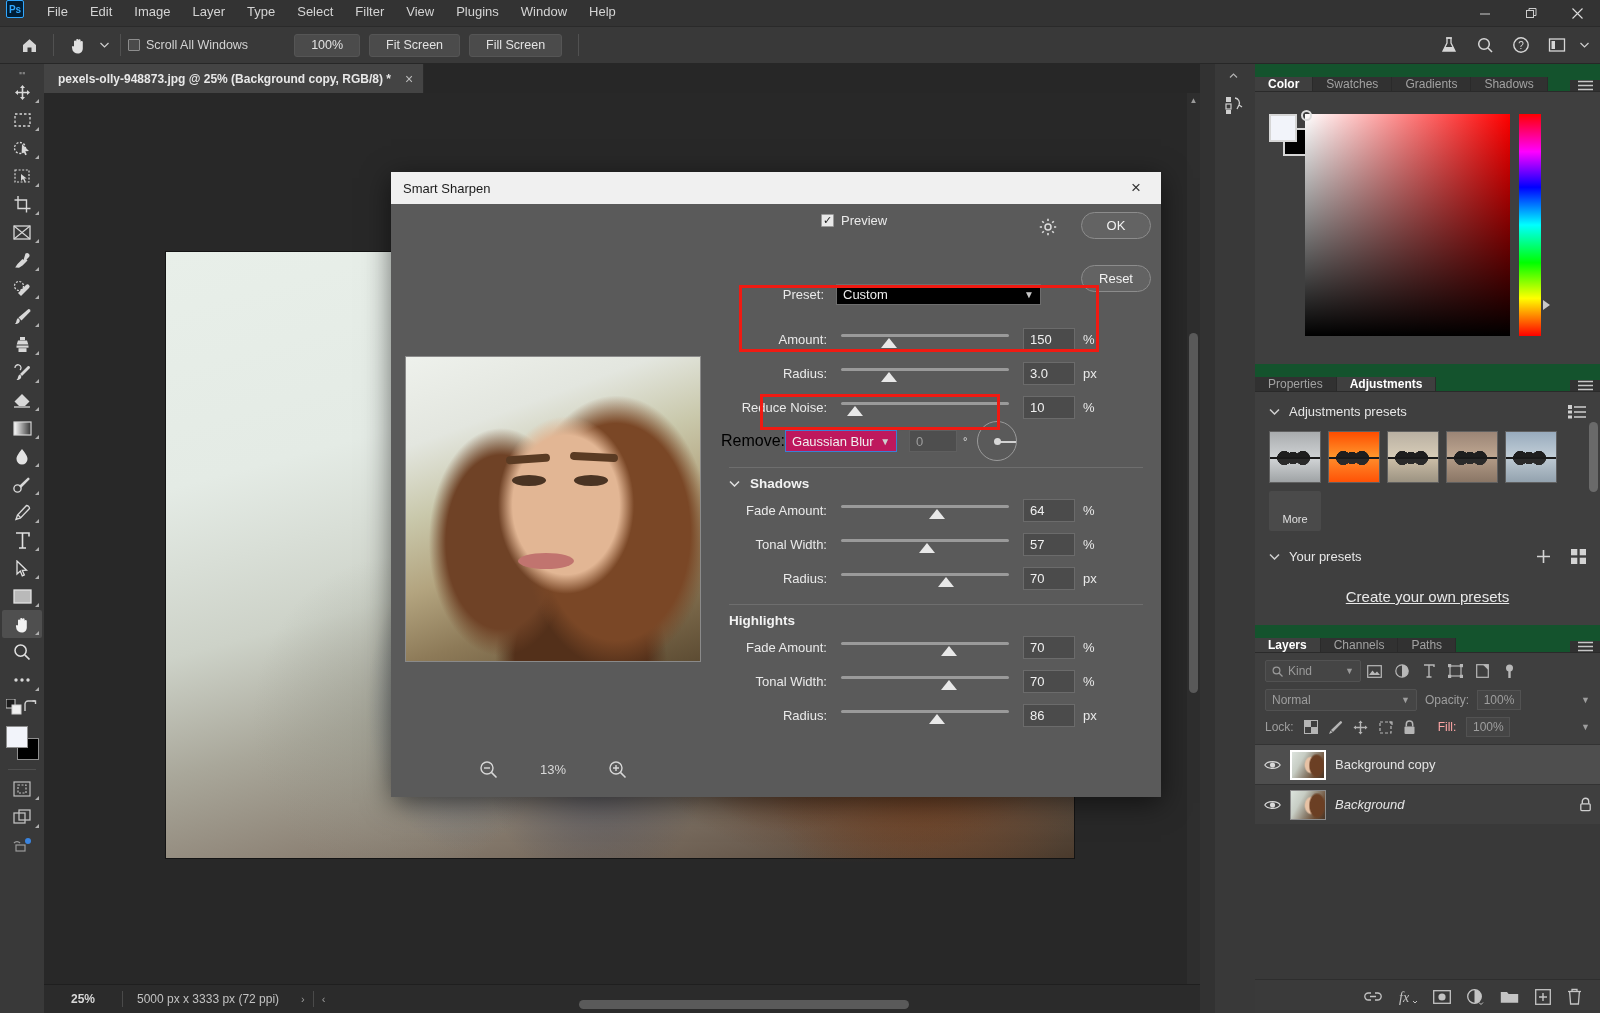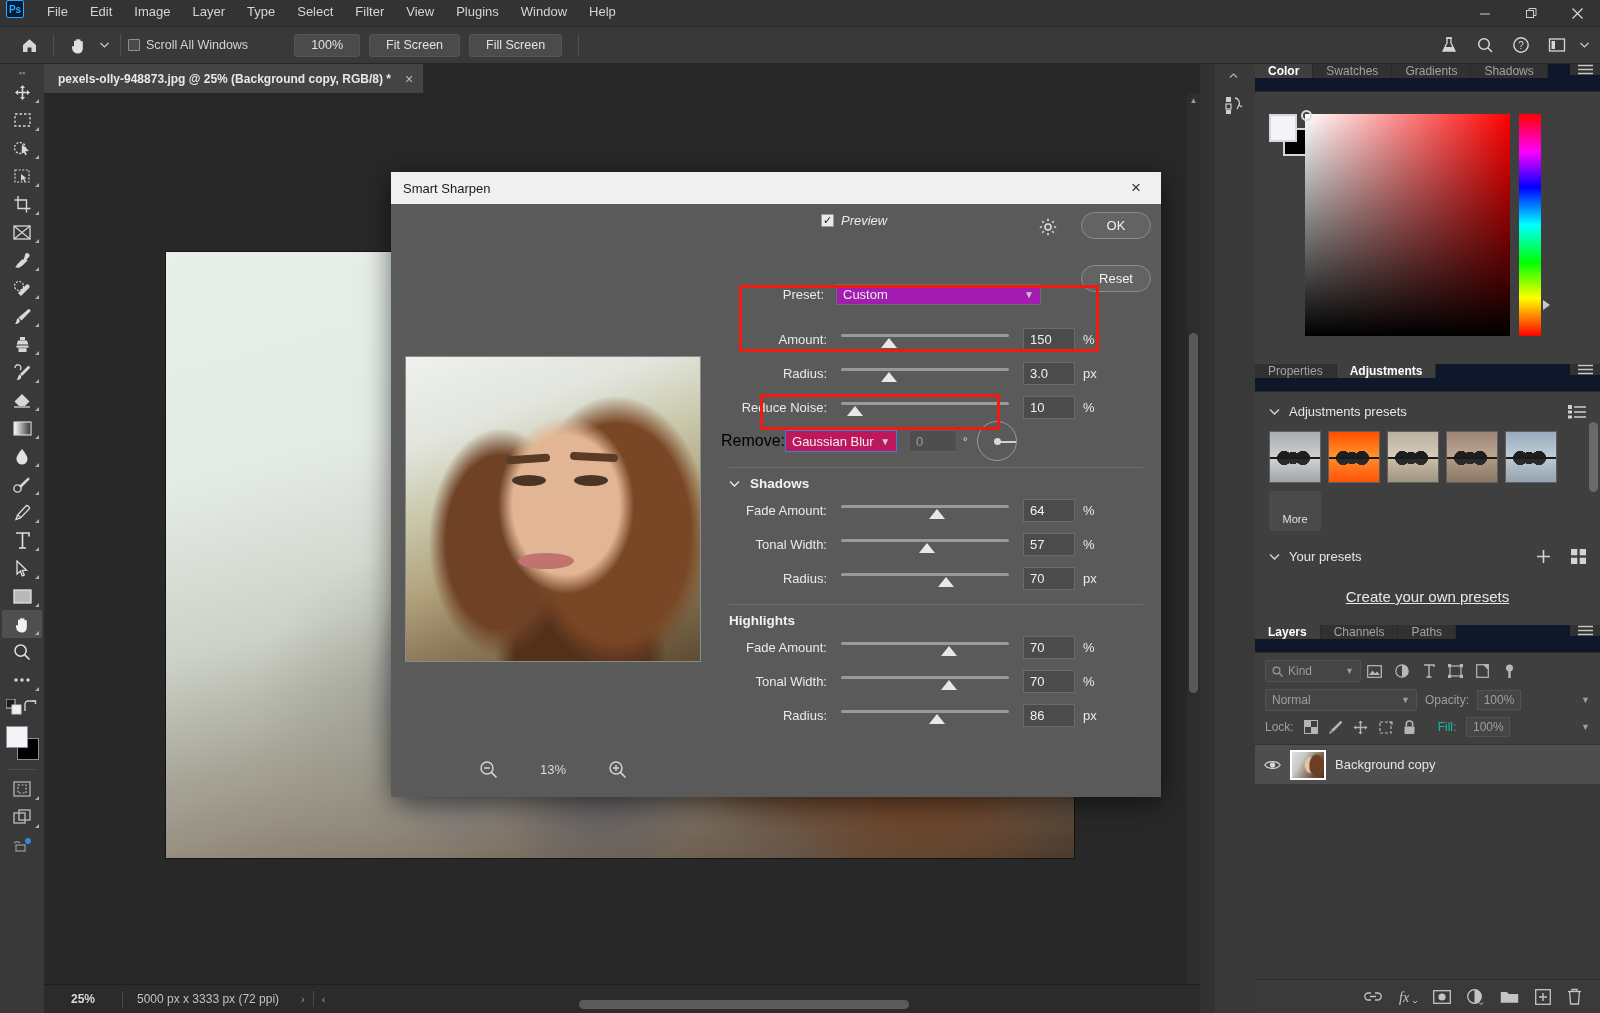--- a/index.html
+++ b/index.html
@@ -134,21 +134,21 @@
     background: #393939;
   }
   .cc-top { height: 24px; display:flex; align-items:center; justify-content:center; color:#b2b2b2; font-size:11px; }
   .cc-icon { width: 40px; height: 34px; display:flex; align-items:center; justify-content:center; color:#cfcfcf; }
 
   .right-dock {
     position: absolute; top: 64px; left: 1255px; width: 345px; height: 949px;
     background: #393939;
   }
   .panel-tabs {
-    display: flex; height: 28px; background: #0f172a; align-items: flex-start;
+    display: flex; height: 28px; background: #14532d; align-items: flex-end;
     border-bottom: 1px solid #2a2a2a;
   }
   .ptab {
     padding: 0 13px; display: flex; align-items: center; font-size: 12px; color: #a2a2a2;
     background: #313131; border-right: 1px solid #2a2a2a;
   }
   .ptab.sel { background: #3f3f3f; color: #ffffff; font-weight: bold; }
   .ptab-fill { flex: 1; background: #313131; }
   .ptab-menu {
     width: 30px; display:flex; align-items:center; justify-content:center;
@@ -217,21 +217,21 @@
     display:flex;align-items:center;padding:0 6px; font-size:12px; color:#9e9e9e;
   }
   .opacity-lbl { font-size:12px; color:#9e9e9e; }
   .opacity-val {
     width: 44px; height: 20px; background:#454545; border:1px solid #525252;
     display:flex;align-items:center;justify-content:center;font-size:12px;color:#9e9e9e;
   }
   .lp-lock { display:flex; align-items:center; padding: 0 10px 7px 10px; gap: 10px; }
   .lock-lbl { font-size:12px; color:#9e9e9e; }
   .lk-icon { color:#b5b5b5; display:flex;align-items:center; }
-  .fill-lbl { font-size:12px; color:#14b8a6; margin-left: 12px; }
+  .fill-lbl { font-size:12px; color:#fca5a5; margin-left: 12px; }
   .layer-row {
     display:flex; align-items:center; height: 40px; padding: 0 8px; gap: 9px;
     border-top: 1px solid #333; background:#3f3f3f;
   }
   .layer-row.sel { background: #4e4e4e; }
   .eye { width: 18px; display:flex;align-items:center;justify-content:center;color:#d8d8d8;}
   .lthumb {
     width: 36px; height: 30px; border: 1px solid #8c8c8c; overflow:hidden; position:relative;
     background: linear-gradient(120deg,#dce3dd 0%,#c7cdc4 30%,#8f8474 55%,#6b4a31 78%,#4a3525 100%);
   }
@@ -261,36 +261,36 @@
   }
   .dlg-close { margin-left: auto; color: #333; font-size: 17px; width: 30px; text-align:center;}
   .dlg-body { position: relative; height: 593px; }
 
   .prev-row { position: absolute; left: 0; top: 16px; width: 770px; display: flex; align-items: center; }
   .preview-chk { position:absolute; left: 430px; display: flex; align-items: center; gap: 7px; }
   .chk-on {
     width: 13px; height: 13px; background: #e9e9e9; border: 1px solid #9a9a9a; border-radius: 1px;
     display:flex;align-items:center;justify-content:center; color:#1c1c1c; font-size: 11px; line-height:1;
   }
-  .preview-lbl { font-size: 13px; color: #eaeaea; font-style: italic; }
+  .preview-lbl { font-size: 13px; color: #eaeaea; }
   .gear { position:absolute; left: 648px; top:-2px; color: #dcdcdc; }
   .btn-ok {
     position:absolute; left: 690px; top: -8px; width: 70px; height: 27px; border-radius: 14px;
     background: #636363; border: 1px solid #8c8c8c; color: #f2f2f2; font-size: 13px;
     display:flex;align-items:center;justify-content:center;
   }
   .btn-reset {
     position:absolute; left: 690px; top: 45px; width: 70px; height: 27px; border-radius: 14px;
     background: #636363; border: 1px solid #8c8c8c; color: #f2f2f2; font-size: 13px;
     display:flex;align-items:center;justify-content:center;
   }
   .preset-row { position: absolute; left: 0; top: 80px; width: 680px; display:flex; align-items:center; }
   .preset-lbl { width: 445px; text-align: right; font-size: 13px; color: #eaeaea; padding-right: 12px; }
   .preset-sel {
-    width: 205px; height: 21px; background: #a21caf; border: 1px solid #6d6d6d;
+    width: 205px; height: 21px; background: #000000; border: 1px solid #6d6d6d;
     display:flex; align-items:center; padding: 0 6px; font-size: 13px; color: #ececec;
   }
   .preset-sel .chv { margin-left: auto; font-size: 10px; color: #c8c8c8; }
 
   .prev-image {
     position: absolute; left: 14px; top: 152px; width: 296px; height: 306px;
     border: 1px solid #8a8a8a; overflow: hidden;
     background:
       radial-gradient(ellipse 92px 120px at 160px 148px, #e2b694 0 58%, rgba(226,182,148,0) 74%),
       radial-gradient(ellipse 120px 175px at 210px 175px, #7a4726 0 62%, rgba(122,71,38,0) 78%),
@@ -908,20 +908,39 @@
               <path d="M0.8 6 C3.5 1.5 13.5 1.5 16.2 6 C13.5 10.5 3.5 10.5 0.8 6 Z" fill="none" stroke="#d8d8d8" stroke-width="1.2"></path>
               <circle cx="8.5" cy="6" r="2.6" fill="#d8d8d8"></circle>
             </svg>
         </span>
         <span class="lthumb sel-b">
           <span class="face"></span>
             <span class="hair"></span>
         </span>
         <span class="layer-name">Background copy</span>
       </div>
+      <div class="layer-row">
+        <span class="eye">
+          <svg width="17" height="12" viewBox="0 0 17 12">
+              <path d="M0.8 6 C3.5 1.5 13.5 1.5 16.2 6 C13.5 10.5 3.5 10.5 0.8 6 Z" fill="none" stroke="#d8d8d8" stroke-width="1.2"></path>
+              <circle cx="8.5" cy="6" r="2.6" fill="#d8d8d8"></circle>
+            </svg>
+        </span>
+        <span class="lthumb">
+          <span class="face"></span>
+            <span class="hair"></span>
+        </span>
+        <span class="layer-name italic">Background</span>
+        <span class="lock-ic">
+          <svg width="13" height="15" viewBox="0 0 13 15">
+              <path d="M3.3 6.8 V4.4 a3.2 3.2 0 016.4 0 V6.8" fill="none" stroke="#cfcfcf" stroke-width="1.4"></path>
+              <rect x="1.8" y="6.8" width="9.4" height="6.8" fill="none" stroke="#cfcfcf" stroke-width="1.3" rx="1"></rect>
+            </svg>
+        </span>
+      </div>
 
       <div class="lp-bottom">
         <span class="lb-icon">
           <svg width="18" height="11" viewBox="0 0 18 11">
               <path d="M7 2 H4.3 a3.5 3.5 0 000 7 H7 M11 2 h2.7 a3.5 3.5 0 010 7 H11 M6 5.5 H12" fill="none" stroke="#c4c4c4" stroke-width="1.3"></path>
             </svg>
         </span>
         <span class="lb-icon">
           <svg width="19" height="16" viewBox="0 0 19 16">
               <text x="1" y="13" font-size="14" font-style="italic" font-family="Liberation Serif" fill="#c4c4c4">fx</text>

